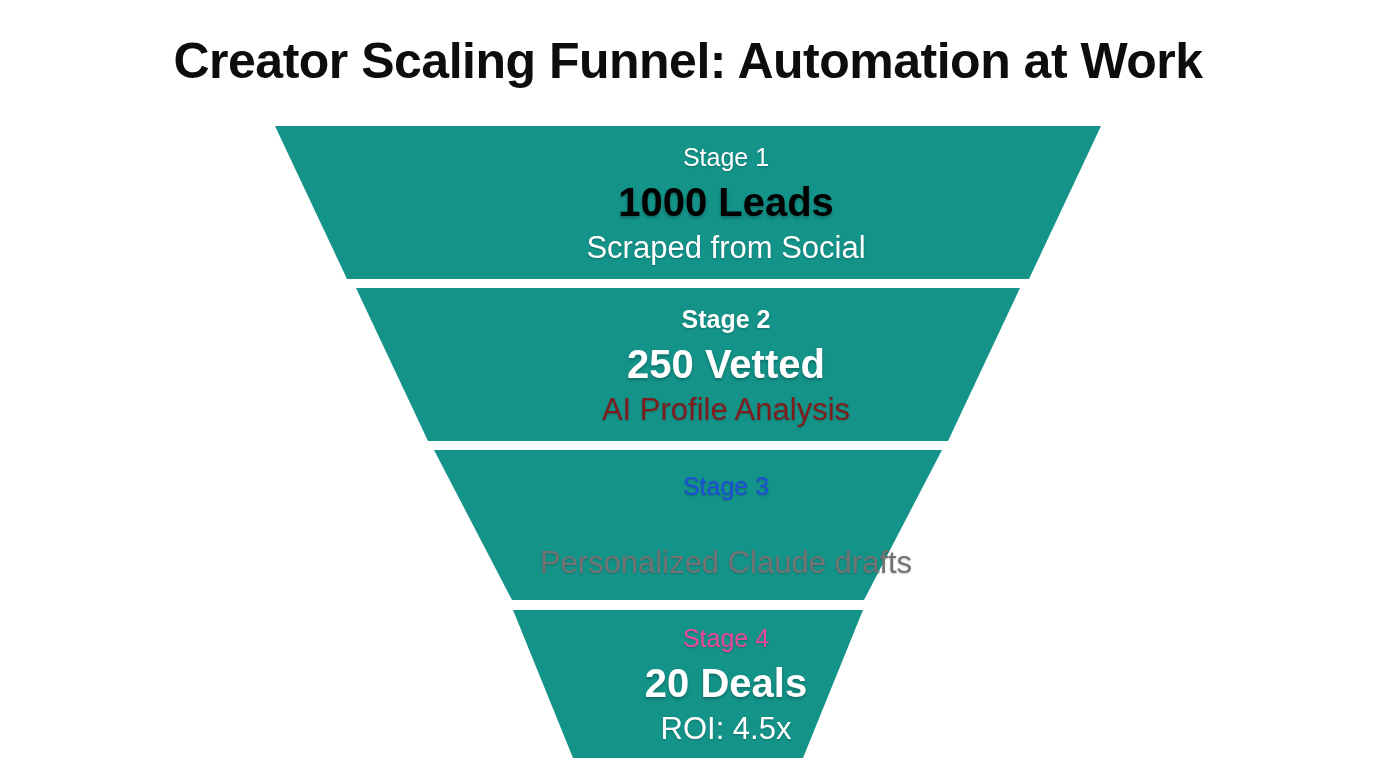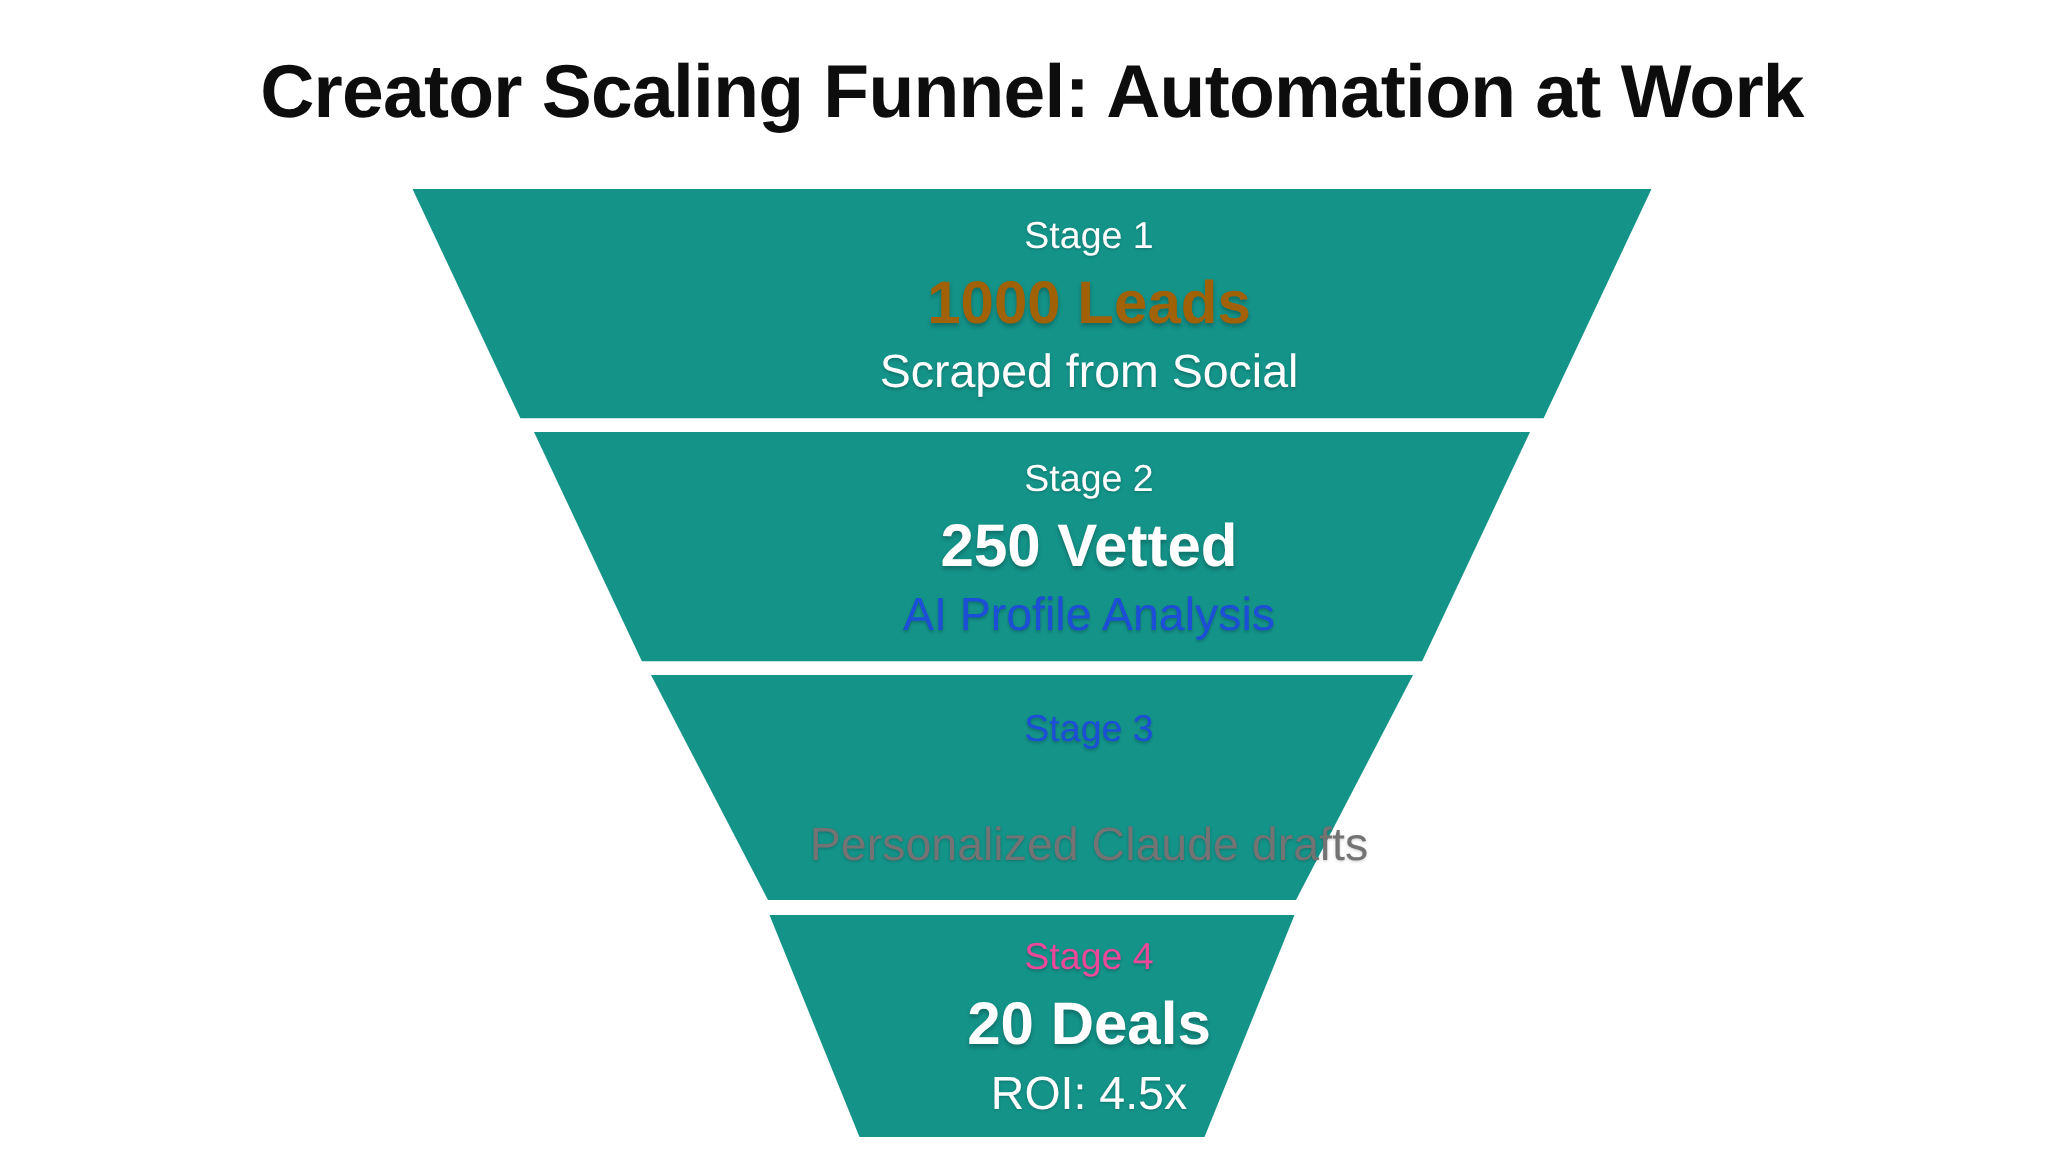--- a/index.html
+++ b/index.html
@@ -107,33 +107,33 @@
   <div id="chart-title" style="color: rgb(13, 13, 13);">Creator Scaling Funnel: Automation at Work</div>
 
   <div id="funnel">
 
     <div class="stage" id="stage-0" style="top: 126px; height: 153px;">
       <svg class="stage-shape" viewBox="0 0 1376 153" preserveAspectRatio="none">
         <polygon id="poly-0" points="275,0 1101,0 1029,153 347,153" fill="#149389"></polygon>
       </svg>
       <div class="stage-label-box">
         <div class="stage-name" style="color: rgb(255, 255, 255);">Stage 1</div>
-        <div class="stage-value" style="color: #a16207;">1000 Leads</div>
+        <div class="stage-value" style="color: #000000;">1000 Leads</div>
         <div class="stage-desc" style="color: rgb(255, 255, 255);">Scraped from Social</div>
       </div>
     </div>
 
     <div class="stage" id="stage-1" style="top: 288px; height: 153px;">
       <svg class="stage-shape" viewBox="0 0 1376 153" preserveAspectRatio="none">
         <polygon id="poly-1" points="356,0 1020,0 948,153 428,153" fill="#149389"></polygon>
       </svg>
       <div class="stage-label-box">
-        <div class="stage-name" style="color: rgb(255, 255, 255);">Stage 2</div>
+        <div class="stage-name" style="color: rgb(255, 255, 255); font-weight: bold;">Stage 2</div>
         <div class="stage-value" style="color: rgb(255, 255, 255);">250 Vetted</div>
-        <div class="stage-desc" style="color: #1d4ed8;">AI Profile Analysis</div>
+        <div class="stage-desc" style="color: #7f1d1d;">AI Profile Analysis</div>
       </div>
     </div>
 
     <div class="stage" id="stage-2" style="top: 450px; height: 150px;">
       <svg class="stage-shape" viewBox="0 0 1376 150" preserveAspectRatio="none">
         <polygon id="poly-2" points="434,0 942,0 864,150 512,150" fill="#149389"></polygon>
       </svg>
       <div class="stage-label-box">
         <div class="stage-name" style="color: #1d4ed8;">Stage 3</div>
         <div class="stage-desc" style="color: #737373; margin-top: 44px;">Personalized Claude drafts</div>

